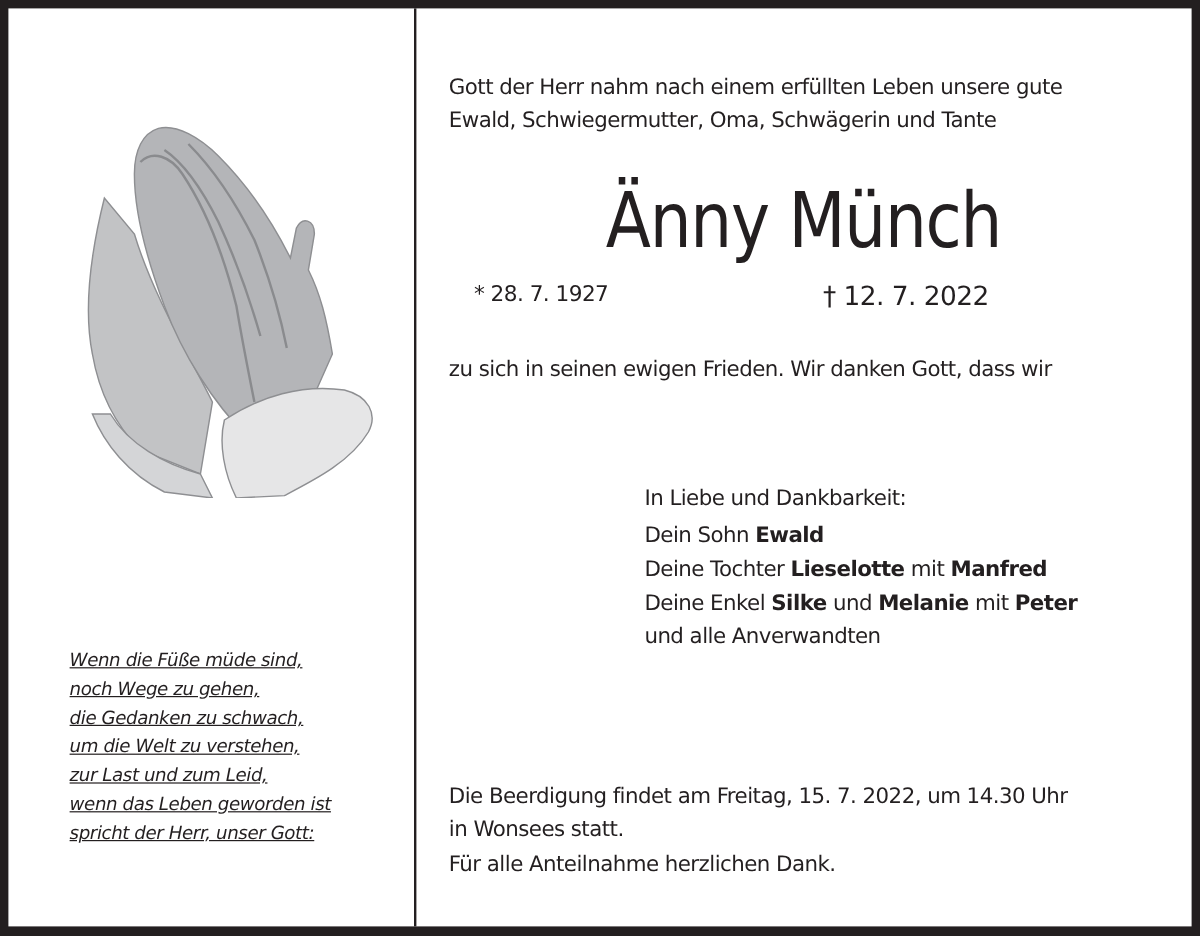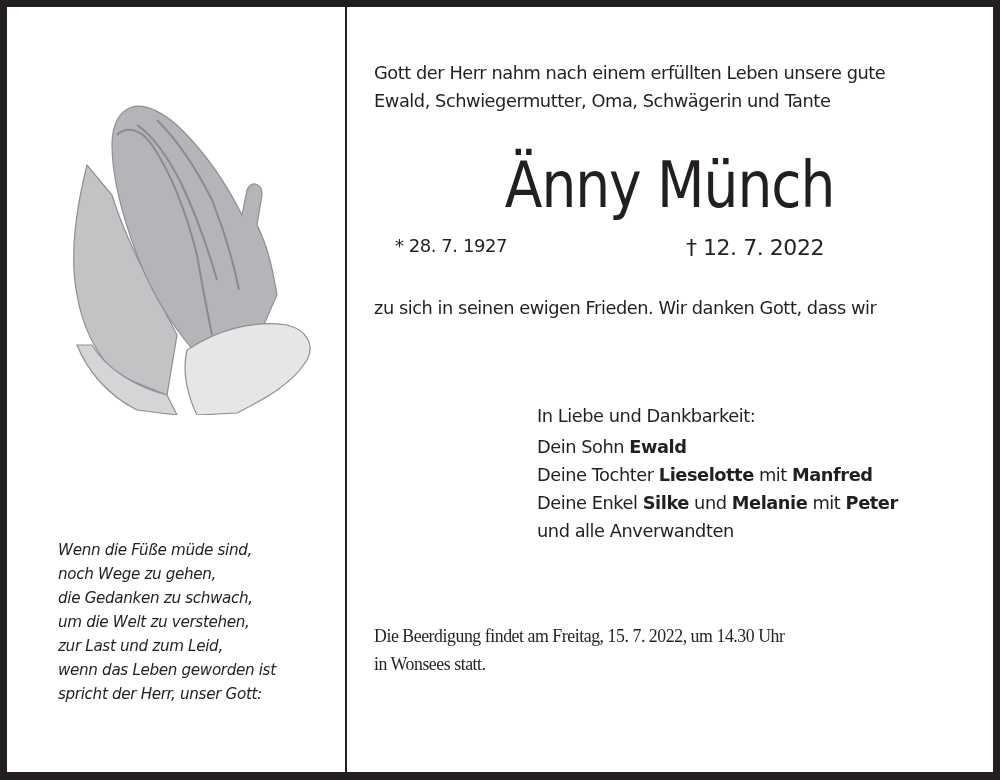--- a/index.html
+++ b/index.html
@@ -53,21 +53,21 @@
       position: absolute;
       left: 51px;
       top: 531px;
       font-family: "DejaVu Sans", sans-serif;
       font-style: italic;
       font-size: 15.2px;
       line-height: 24px;
       color: #231f20;
       letter-spacing: -0.35px;
     }
-    .poem div { white-space: nowrap; }
+    .poem div { white-space: nowrap; text-decoration: underline; }
     .t {
       position: absolute;
       white-space: nowrap;
       font-size: 17.8px;
       letter-spacing: -0.45px;
       color: #231f20;
     }
     .intro { left: 27px; top: 52px; line-height: 28px; }
     .name {
       position: absolute;
@@ -84,21 +84,21 @@
       transform: scaleX(0.86);
       transform-origin: 320px 0;
     }
     .birth { left: 48px; top: 228px; font-size: 18px; }
     .death { right: 53px; top: 228px; font-size: 22px; }
     .peace { left: 27px; top: 287px; line-height: 28px; }
     .thanks-block { left: 190px; top: 395px; }
     .thanks-block .line { line-height: 28px; height: 28px; }
     .thanks-block .head { margin-bottom: 3px; }
     .place { left: 27px; top: 592px; }
-    .funeral { left: 27px; top: 615px; line-height: 28px; font-family: Liberation Serif, serif; }
+    .funeral { left: 27px; top: 643px; line-height: 28px; }
     .gratitude { left: 27px; top: 703px; }
     b { font-weight: bold; }
   </style>
 </head>
 <body>
 
 <div class="frame">
 
   <div class="left-col">
     <svg class="hands" viewBox="0 0 260 320" xmlns="http://www.w3.org/2000/svg">
@@ -151,14 +151,15 @@
       <div class="line"><span>Deine Enkel </span><b>Silke</b><span> und </span><b>Melanie</b><span> mit </span><b>Peter</b></div>
       <div class="line">und alle Anverwandten</div>
     </div>
 
 
     <div class="t funeral">
       <div>Die Beerdigung findet am Freitag, 15. 7. 2022, um 14.30 Uhr</div>
       <div>in Wonsees statt.</div>
     </div>
 
+    <div class="t gratitude">Für alle Anteilnahme herzlichen Dank.</div>
   </div>
 </div>
 
 </body></html>

